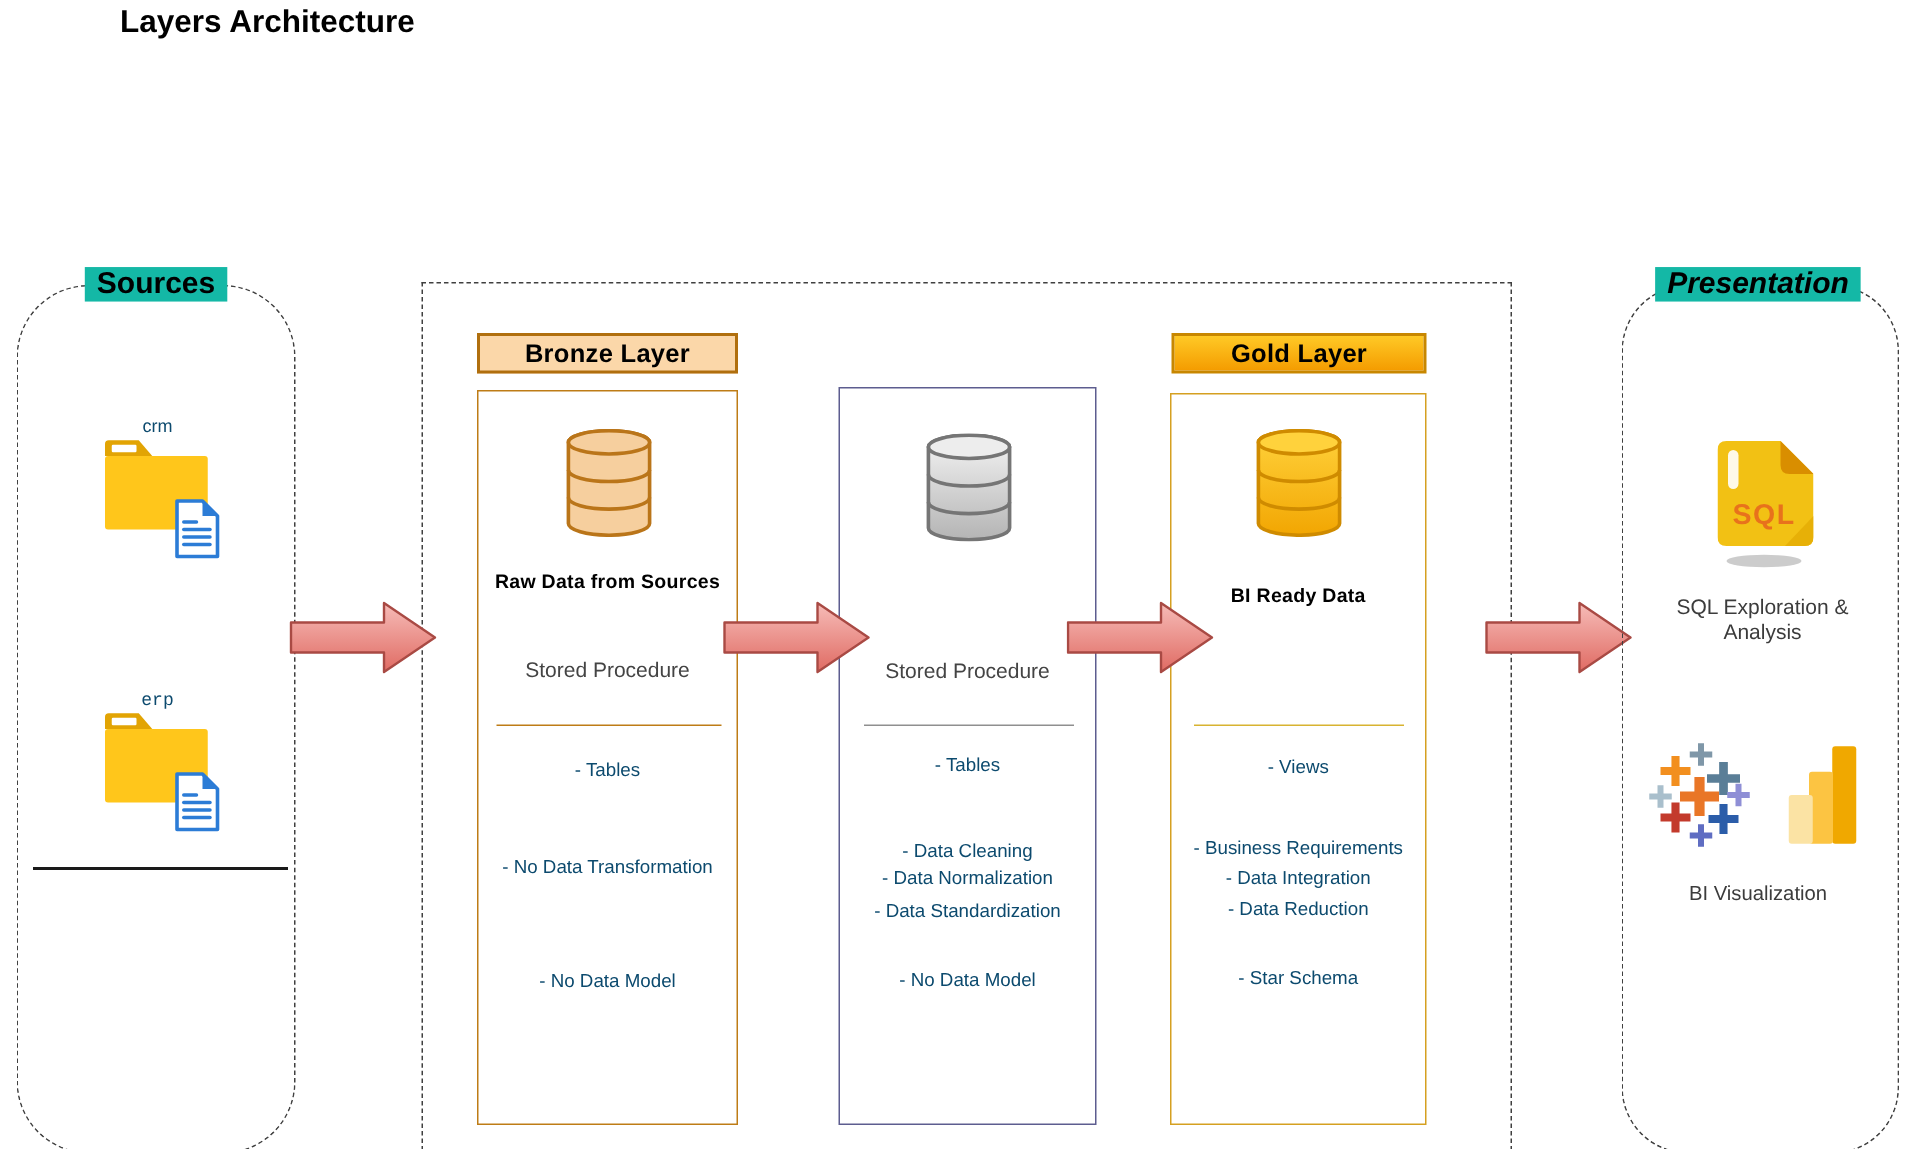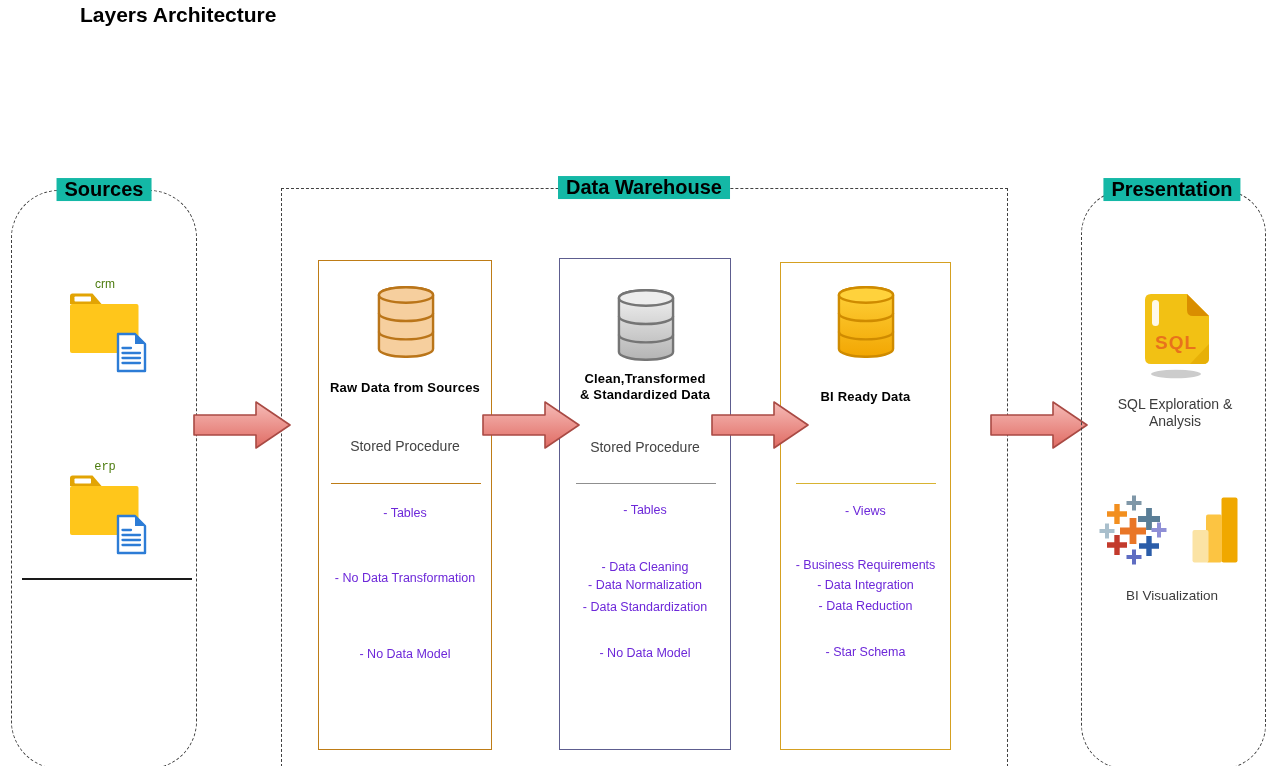--- a/index.html
+++ b/index.html
@@ -15,22 +15,22 @@
     font-weight:bold;font-size:20px;white-space:nowrap;
   }
   .layer-header{
     position:absolute;height:27px;box-sizing:border-box;display:flex;align-items:center;justify-content:center;
     font-weight:bold;font-size:17px;letter-spacing:.2px;
   }
   .layer-box{position:absolute;background:#fff;box-sizing:border-box;}
   .layer-heading{position:absolute;text-align:center;font-weight:bold;font-size:13px;line-height:16px;letter-spacing:.2px;}
   .layer-sub{position:absolute;left:0;right:0;text-align:center;font-size:14px;color:#444;}
   .layer-divider{position:absolute;height:0;border-top:1px solid;}
-  .layer-item{position:absolute;left:0;right:0;text-align:center;font-size:12.5px;color:#6d28d9;}
-  .icon-label{position:absolute;text-align:center;font-size:12px;color:#4d7c0f;}
+  .layer-item{position:absolute;left:0;right:0;text-align:center;font-size:12.5px;color:#0c4a6e;}
+  .icon-label{position:absolute;text-align:center;font-size:12px;color:#0c4a6e;}
   .caption{position:absolute;text-align:center;font-size:11.5px;color:#383838;line-height:16px;}
   .caption-md{position:absolute;text-align:center;font-size:14px;color:#3c3c3c;line-height:17px;}
   .src-divider{position:absolute;border-top:2px solid #1a1a1a;height:0;}
   svg{display:block;}
 </style>
 </head>
 <body>
 
 <div class="canvas">
 
@@ -86,22 +86,24 @@
         <line x1="6.5" y1="20" x2="24" y2="20"></line>
         <line x1="6.5" y1="25" x2="24" y2="25"></line>
         <line x1="6.5" y1="30" x2="24" y2="30"></line>
       </g>
     </g>
   </svg>
 
   <div class="src-divider" style="left:22px;top:578px;width:170px;"></div>
 
   <div class="group-rect" style="left:281px;top:188px;width:727px;height:579px;"></div>
-  <div class="group-label" style="left:644px;top:188px;">Data Warehouse</div>
 
+  <div class="layer-header" style="left:318px;top:222px;width:174px;background:#FBD7A9;border:2px solid #B06F0E;">
+    <span>Bronze Layer</span>
+  </div>
   <div class="layer-box" style="left:318px;top:260px;width:174px;height:490px;border:1px solid #BE7C16;">
     <svg class="abs" style="left:58px;top:25px;" width="58" height="72" viewBox="0 0 60 74">
       <path d="M2 9 A28 8 0 0 1 58 9 L58 65 A28 8 0 0 1 2 65 Z" fill="#F6CF9E" stroke="#BA7519" stroke-width="2.5"></path>
       <ellipse cx="30" cy="9" rx="28" ry="8" fill="#F6CF9E" stroke="#BA7519" stroke-width="2.5"></ellipse>
       <path d="M2 28 A28 8 0 0 0 58 28" fill="none" stroke="#BA7519" stroke-width="2.5"></path>
       <path d="M2 47 A28 8 0 0 0 58 47" fill="none" stroke="#BA7519" stroke-width="2.5"></path>
     </svg>
     <div class="layer-heading" style="left:0;right:0;top:119px;">Raw Data from Sources</div>
     <div class="layer-sub" style="top:177px;">Stored Procedure</div>
     <div class="layer-divider" style="left:12px;top:222px;width:150px;border-color:#BE7C16;"></div>
@@ -110,30 +112,32 @@
     <div class="layer-item" style="top:386px;">- No Data Model</div>
   </div>
 
   <div class="layer-box" style="left:559px;top:258px;width:172px;height:492px;border:1px solid #5D5D8F;">
     <svg class="abs" style="left:57px;top:30px;" width="58" height="72" viewBox="0 0 60 74">
       <path d="M2 9 A28 8 0 0 1 58 9 L58 65 A28 8 0 0 1 2 65 Z" fill="url(#silverCylGrad)" stroke="#757575" stroke-width="2.5"></path>
       <ellipse cx="30" cy="9" rx="28" ry="8" fill="#EDEDED" stroke="#757575" stroke-width="2.5"></ellipse>
       <path d="M2 28 A28 8 0 0 0 58 28" fill="none" stroke="#757575" stroke-width="2.5"></path>
       <path d="M2 47 A28 8 0 0 0 58 47" fill="none" stroke="#757575" stroke-width="2.5"></path>
     </svg>
-    <div class="layer-heading" style="left:18px;right:18px;top:112px;">Clean,Transformed &amp; Standardized Data</div>
     <div class="layer-sub" style="top:180px;">Stored Procedure</div>
     <div class="layer-divider" style="left:16px;top:224px;width:140px;border-color:#8F8F8F;"></div>
     <div class="layer-item" style="top:244px;">- Tables</div>
     <div class="layer-item" style="top:301px;">- Data Cleaning</div>
     <div class="layer-item" style="top:319px;">- Data Normalization</div>
     <div class="layer-item" style="top:341px;">- Data Standardization</div>
     <div class="layer-item" style="top:387px;">- No Data Model</div>
   </div>
 
+  <div class="layer-header" style="left:781px;top:222px;width:170px;background:linear-gradient(#FFC926,#F49C00);border:2px solid #C88700;">
+    <span>Gold Layer</span>
+  </div>
   <div class="layer-box" style="left:780px;top:262px;width:171px;height:488px;border:1px solid #D5A021;">
     <svg class="abs" style="left:56px;top:23px;" width="58" height="72" viewBox="0 0 60 74">
       <path d="M2 9 A28 8 0 0 1 58 9 L58 65 A28 8 0 0 1 2 65 Z" fill="url(#goldCylGrad)" stroke="#CF8B00" stroke-width="2.5"></path>
       <ellipse cx="30" cy="9" rx="28" ry="8" fill="#FFD23C" stroke="#CF8B00" stroke-width="2.5"></ellipse>
       <path d="M2 28 A28 8 0 0 0 58 28" fill="none" stroke="#CF8B00" stroke-width="2.5"></path>
       <path d="M2 47 A28 8 0 0 0 58 47" fill="none" stroke="#CF8B00" stroke-width="2.5"></path>
     </svg>
     <div class="layer-heading" style="left:0;right:0;top:126px;">BI Ready Data</div>
     <div class="layer-divider" style="left:15px;top:220px;width:140px;border-color:#D8B331;"></div>
     <div class="layer-item" style="top:241px;">- Views</div>
@@ -150,21 +154,21 @@
     <polygon points="1,16 63,16 63,3 97,26 63,49 63,36 1,36" fill="url(#arrowGrad)" stroke="#A94A44" stroke-width="1.6" stroke-linejoin="round"></polygon>
   </svg>
   <svg class="abs" style="left:711px;top:399px;" width="100" height="52" viewBox="0 0 100 52">
     <polygon points="1,16 63,16 63,3 97,26 63,49 63,36 1,36" fill="url(#arrowGrad)" stroke="#A94A44" stroke-width="1.6" stroke-linejoin="round"></polygon>
   </svg>
   <svg class="abs" style="left:990px;top:399px;" width="100" height="52" viewBox="0 0 100 52">
     <polygon points="1,16 63,16 63,3 97,26 63,49 63,36 1,36" fill="url(#arrowGrad)" stroke="#A94A44" stroke-width="1.6" stroke-linejoin="round"></polygon>
   </svg>
 
   <div class="group-rect" style="left:1081px;top:190px;width:185px;height:579px;border-radius:44px;"></div>
-  <div class="group-label" style="left:1172px;top:190px;">Presentation</div>
+  <div class="group-label" style="left:1172px;top:190px;font-style:italic;">Presentation</div>
 
   <svg class="abs" style="left:1145px;top:294px;" width="64" height="88" viewBox="0 0 64 88">
     <ellipse cx="31" cy="80" rx="25" ry="4.2" fill="#A3A3A3" opacity="0.55"></ellipse>
     <path d="M6 0 H42 L64 22 V64 Q64 70 58 70 H6 Q0 70 0 64 V6 Q0 0 6 0 Z" fill="#F2C114"></path>
     <path d="M64 64 Q64 70 58 70 H45 L64 50 Z" fill="#E5AE06" opacity="0.9"></path>
     <path d="M42 0 L64 22 H48 Q42 22 42 16 Z" fill="#D98E00"></path>
     <rect x="7" y="6" width="7" height="26" rx="3.5" fill="#ffffff" opacity="0.9"></rect>
     <text x="31" y="55" text-anchor="middle" font-family="Liberation Sans, sans-serif" font-size="19" font-weight="bold" letter-spacing="1" fill="#E8721C">SQL</text>
   </svg>
   <div class="caption-md" style="left:1095px;top:396px;width:160px;">SQL Exploration &amp; Analysis</div>

